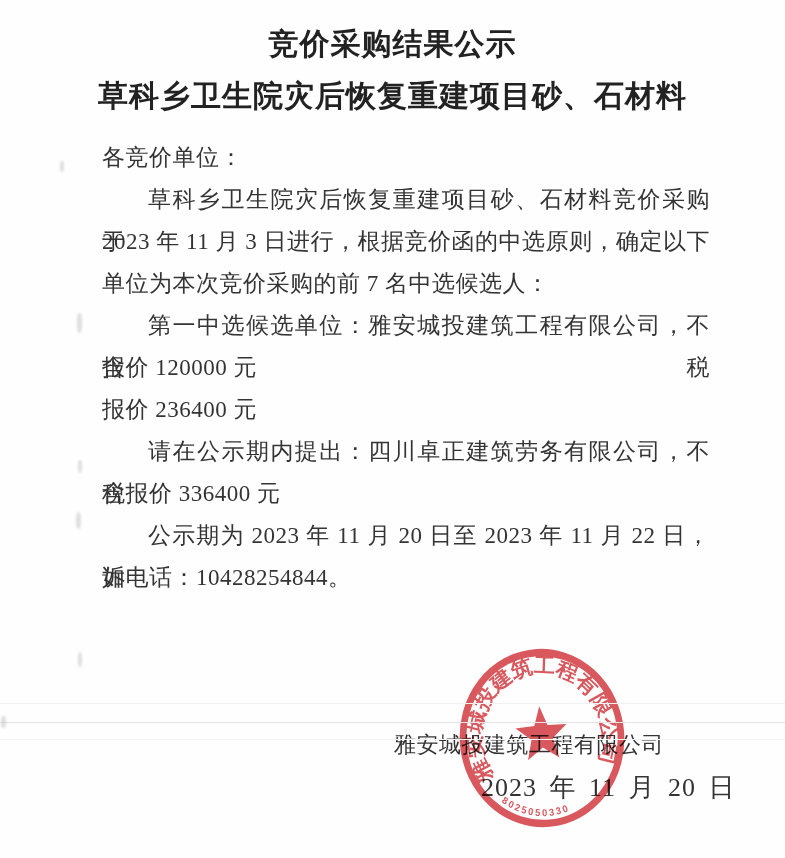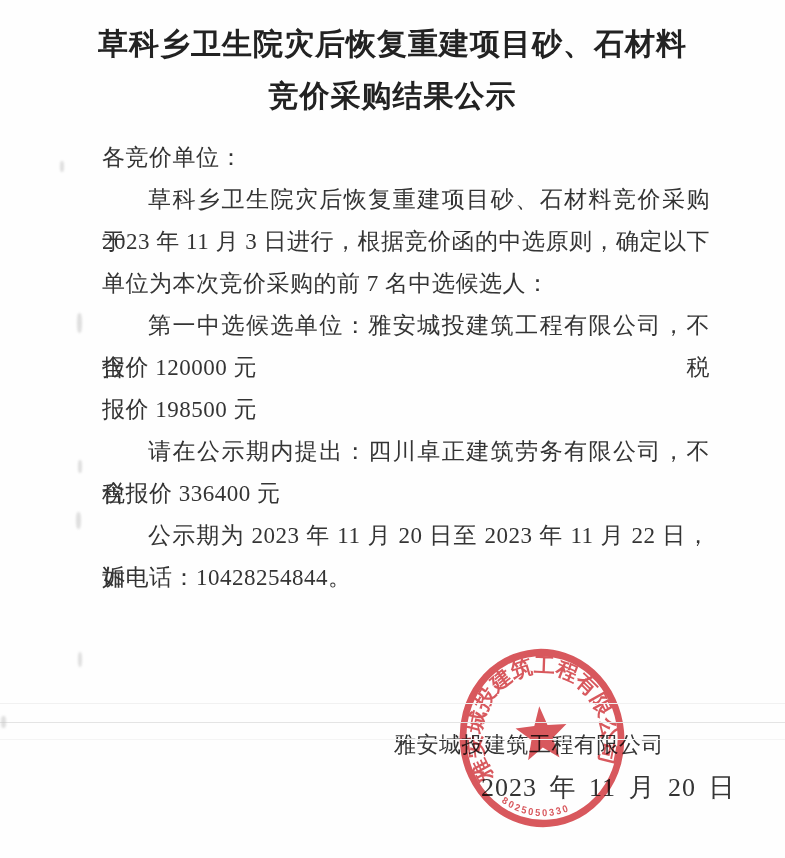--- a/index.html
+++ b/index.html
@@ -73,32 +73,32 @@
   .sm4{left:76px;top:512px;width:5px;height:17px;}
   .sm5{left:78px;top:652px;width:4px;height:15px;}
   .sm6{left:1px;top:716px;width:5px;height:12px;}
 </style>
 </head>
 <body>
 
 <div class="page">
 
   <div class="title">
+    <div>竞价采购结果公示</div>
     <div>草科乡卫生院灾后恢复重建项目砂、石材料</div>
-    <div>竞价采购结果公示</div>
   </div>
 
   <div class="body-block">
     <div class="ln">各竞价单位：</div>
     <div class="ln indent fill">草科乡卫生院灾后恢复重建项目砂、石材料竞价采购于</div>
     <div class="ln fill">2023 年 11 月 3 日进行，根据竞价函的中选原则，确定以下</div>
     <div class="ln">单位为本次竞价采购的前 7 名中选候选人：</div>
     <div class="ln indent fill">第一中选候选单位：雅安城投建筑工程有限公司，不含税</div>
     <div class="ln">报价 120000 元</div>
-    <div class="ln">报价 198500 元</div>
+    <div class="ln">报价 236400 元</div>
     <div class="ln indent fill">请在公示期内提出：四川卓正建筑劳务有限公司，不含</div>
     <div class="ln">税报价 336400 元</div>
     <div class="ln indent fill">公示期为 2023 年 11 月 20 日至 2023 年 11 月 22 日，如</div>
     <div class="ln">诉电话：10428254844。</div>
   </div>
 
   <div class="sig-company">雅安城投建筑工程有限公司</div>
   <div class="sig-date">2023 年 11 月 20 日</div>
 
   <svg class="seal" viewBox="0 0 200 200" preserveAspectRatio="none" aria-hidden="true">

